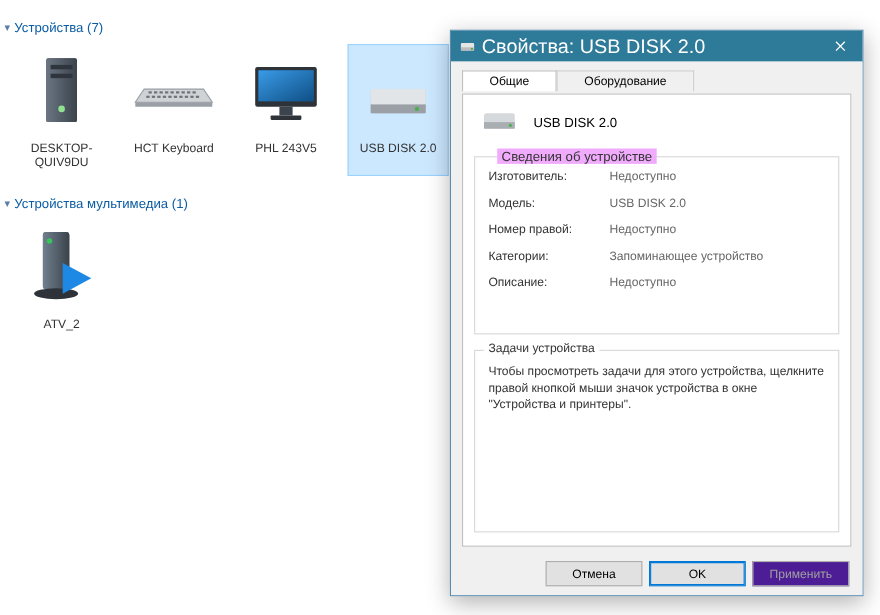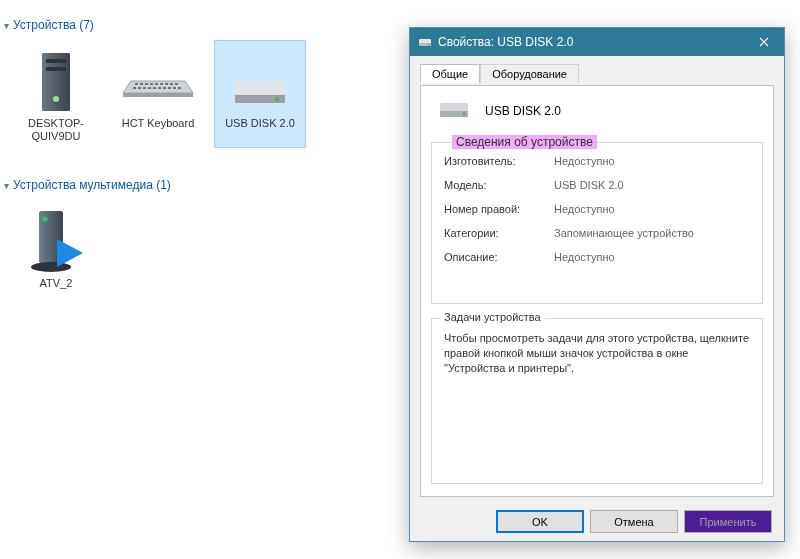--- a/index.html
+++ b/index.html
@@ -5,31 +5,31 @@
   html,body{margin:0;padding:0;width:800px;height:559px;font-family:"Segoe UI",Tahoma,sans-serif;font-size:12px;color:#000;background:#fff;overflow:hidden}
   .main{position:relative;width:800px;height:559px;background:#fff}
   .remnant{position:absolute;top:0;left:0;right:0;height:10px;color:#555;font-size:11px}
   .remnant span{position:absolute;top:-5px}
   .section-header{position:absolute;left:4px;display:flex;align-items:center;color:#0a5ca3;font-size:12px}
   .section-header .chev{margin-right:4px;color:#5a7fa7;font-size:10px}
   .devices-row{position:absolute;left:10px;top:40px;display:flex;gap:10px}
   .device{width:90px;text-align:center;font-size:11px;color:#333;border:1px solid transparent;padding-top:4px;padding-bottom:4px;cursor:pointer}
   .device.selected{background:#cce8ff;border:1px solid #99d1ff}
   .device .icon{height:72px;display:flex;align-items:flex-end;justify-content:center}
-  .device .label{margin-top:0;line-height:13px;word-wrap:break-word}
+  .device .label{margin-top:12px;line-height:13px;word-wrap:break-word}
   .media-row{position:absolute;left:10px;top:200px;display:flex;gap:10px}
   
   .dialog{position:absolute;left:409px;top:27px;width:374px;height:513px;background:#fff;border:1px solid #5a8cb0;box-shadow:0 6px 20px rgba(0,0,0,0.3)}
-  .titlebar{height:28px;background:#2e7a99;display:flex;align-items:center;color:#fff;font-size:12px}
+  .titlebar{height:28px;background:#2e7a99;display:flex;align-items:center;color:#fff;font-size:18px}
   .titlebar .t-icon{margin:0 6px 0 8px;width:14px;height:14px;display:flex;align-items:center;justify-content:center}
   .titlebar .t-text{flex:1}
   .titlebar .t-close{width:40px;height:28px;display:flex;align-items:center;justify-content:center;cursor:pointer}
   .dialog-body{position:absolute;top:28px;left:0;right:0;bottom:0;background:#f0f0f0}
   .tabs{position:absolute;top:8px;left:10px;right:10px;display:flex}
-  .tab{padding:3px 11px;font-size:11px;border:1px solid #d0d0d0;border-bottom:none;background:#f0f0f0;position:relative;cursor:pointer}
+  .tab{padding:3px 24px;font-size:11px;border:1px solid #d0d0d0;border-bottom:none;background:#f0f0f0;position:relative;cursor:pointer}
   .tab.active{background:#fff;z-index:2;border-color:#c0c0c0}
   .tab-pane{position:absolute;top:29px;left:10px;right:10px;bottom:44px;background:#fff;border:1px solid #c0c0c0}
   .device-ident{position:absolute;top:14px;left:18px;display:flex;align-items:center;gap:16px}
   .info-group{position:absolute;top:56px;left:10px;right:10px;height:160px;border:1px solid #d8d8d8}
   .info-group .legend{position:absolute;top:-8px;left:20px;background:#f0abfc;padding:0 4px;font-size:12px;color:#333}
   .info-table{position:absolute;top:12px;left:12px;right:12px}
   .info-row{display:flex;height:24px;align-items:flex-start;font-size:11px}
   .info-row .k{width:110px;color:#333}
   .info-row .v{color:#666}
   .task-group{position:absolute;top:232px;left:10px;right:10px;bottom:12px;border:1px solid #d8d8d8}
@@ -100,20 +100,38 @@
                 <rect x="45" y="6" width="3" height="2"></rect>
                 <rect x="50" y="6" width="3" height="2"></rect>
                 <rect x="55" y="6" width="3" height="2"></rect>
             </g>
           </g>
         </svg>
       </div>
       <div class="label">HCT Keyboard</div>
     </div>
 
+    <div class="device">
+      <div class="icon">
+        <svg width="72" height="70" viewBox="0 0 72 70">
+          <rect x="8" y="14" width="56" height="36" rx="2" fill="#2d3338"></rect>
+          <rect x="11" y="17" width="50" height="28" fill="#1e6fb5"></rect>
+          <rect x="11" y="17" width="50" height="28" fill="url(#gMon)"></rect>
+          <rect x="30" y="50" width="12" height="8" fill="#3b434c"></rect>
+          <rect x="22" y="58" width="28" height="4" rx="1" fill="#2d3338"></rect>
+          <defs>
+              <linearGradient id="gMon" x1="0" y1="0" x2="1" y2="1">
+                <stop offset="0" stop-color="#3a9be6"></stop>
+                <stop offset="1" stop-color="#0f4f86"></stop>
+              </linearGradient>
+            </defs>
+        </svg>
+      </div>
+      <div class="label">PHL 243V5</div>
+    </div>
 
     <div class="device selected">
       <div class="icon">
         <svg width="66" height="70" viewBox="0 0 66 70">
           <rect x="8" y="34" width="50" height="22" rx="2" fill="#c7cbcf"></rect>
           <rect x="8" y="34" width="50" height="14" rx="2" fill="#e2e5e8"></rect>
           <rect x="8" y="48" width="50" height="8" fill="#9aa0a6"></rect>
           <circle cx="50" cy="52" r="2" fill="#4caf50"></circle>
         </svg>
       </div>
@@ -211,20 +229,20 @@
         </div>
 
         <div class="task-group">
           <div class="legend">Задачи устройства</div>
           <div class="task-text">Чтобы просмотреть задачи для этого устройства, щелкните правой кнопкой мыши значок устройства в окне "Устройства и принтеры".</div>
         </div>
 
       </div>
 
       <div class="dlg-buttons">
+        <div class="dlg-btn">Отмена</div>
         <div class="dlg-btn default">OK</div>
-        <div class="dlg-btn">Отмена</div>
         <div class="dlg-btn disabled">Применить</div>
       </div>
     </div>
   </div>
 
 </div>
 
 </body></html>

